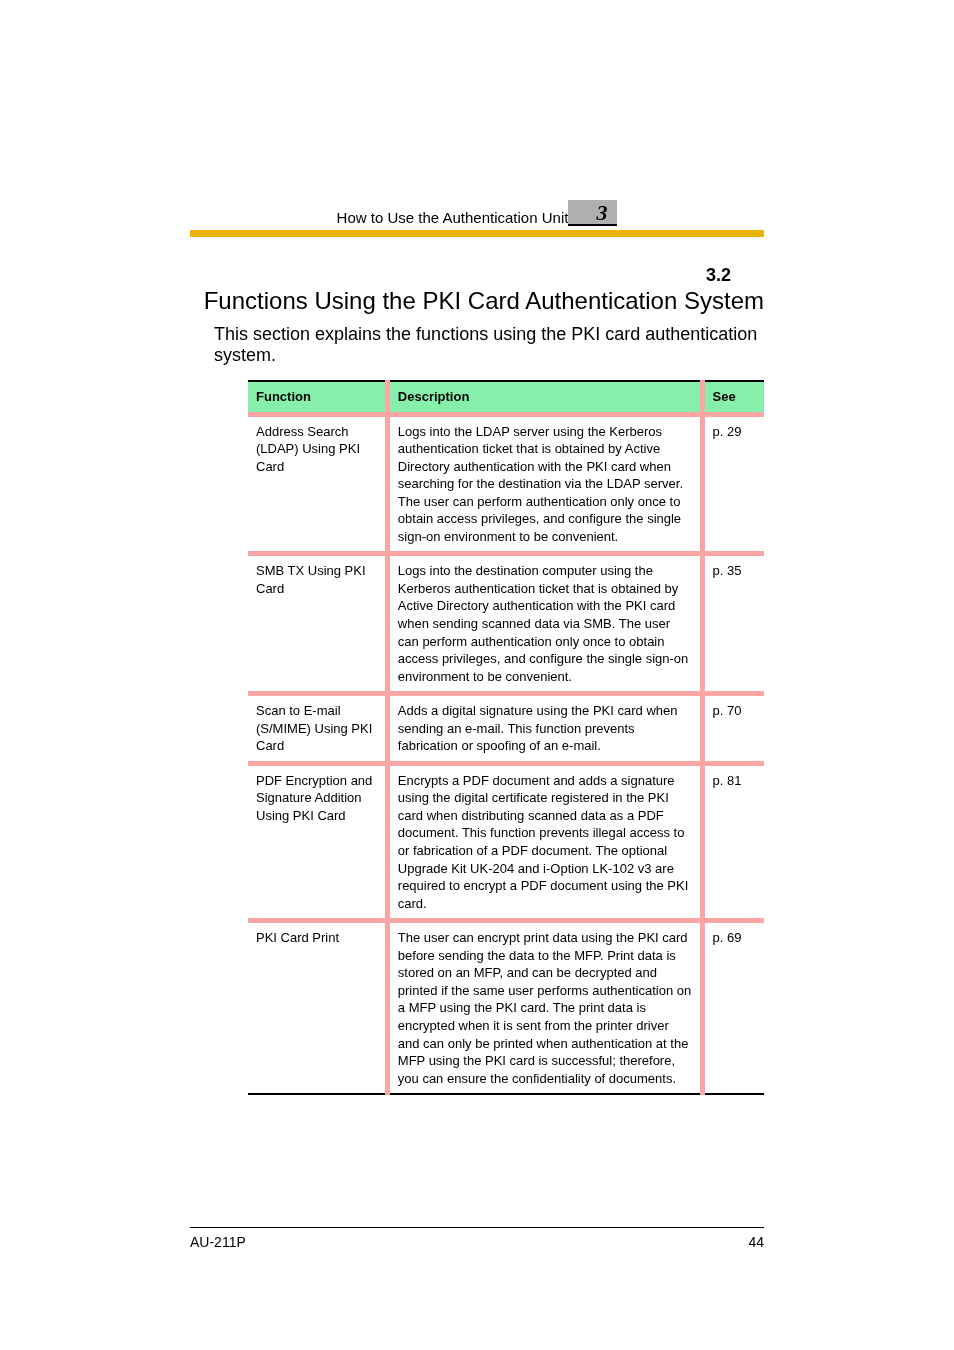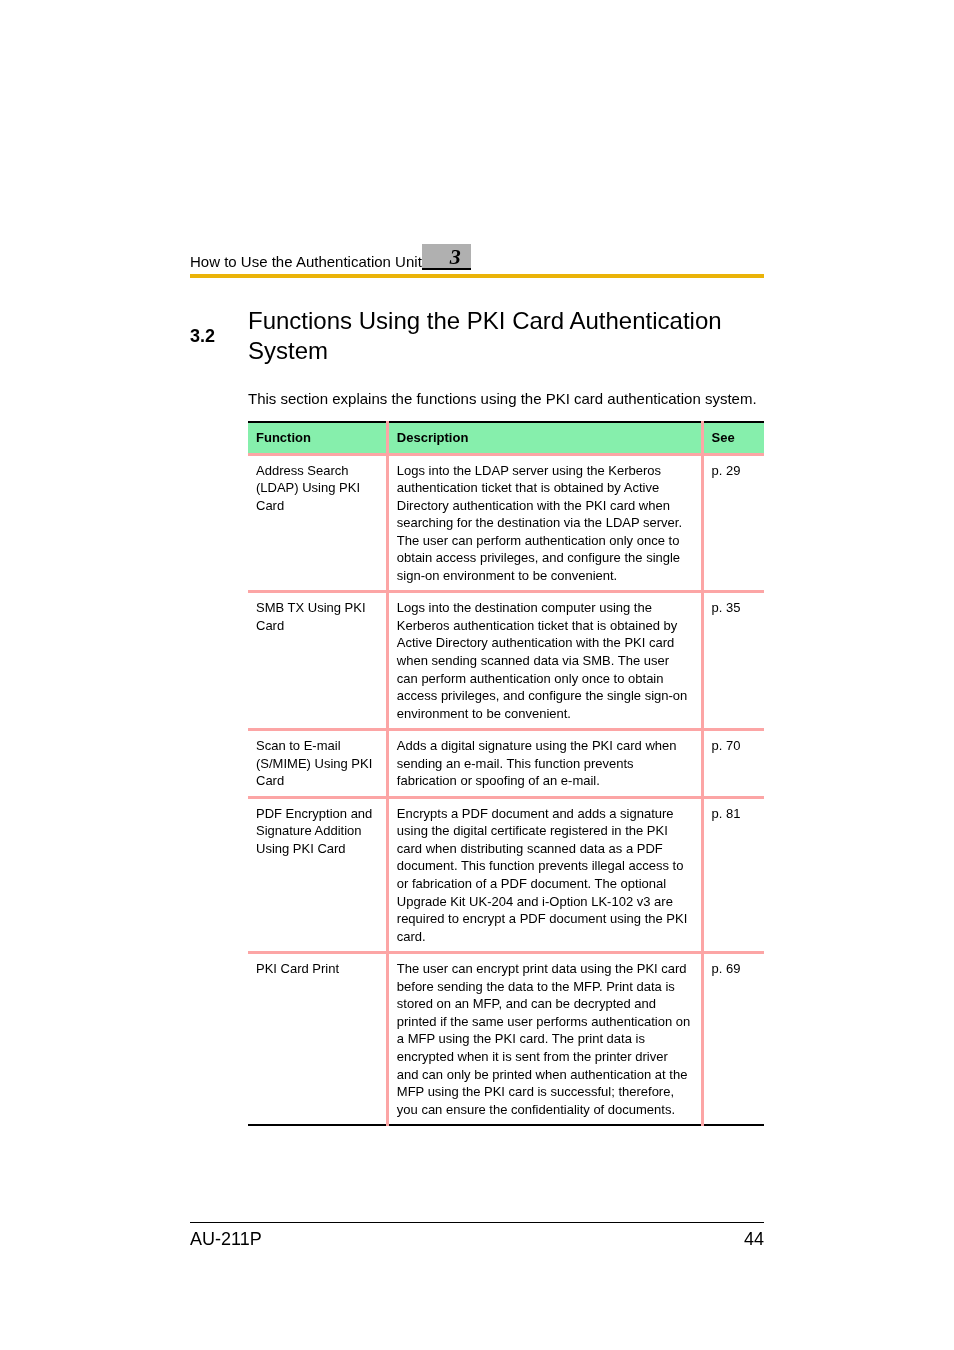--- a/index.html
+++ b/index.html
@@ -9,69 +9,69 @@
       background: #fff;
       font-family: Arial, Helvetica, sans-serif;
       color: #000;
       position: relative;
     }
     .page {
       padding: 200px 190px 0 190px;
     }
     .header-row {
       display: flex;
-      justify-content: flex-start;
+      justify-content: center;
       align-items: flex-end;
-      border-bottom: 4px solid #eab308;
+      border-bottom: 7px solid #eab308;
       padding-bottom: 4px;
       margin-bottom: 28px;
-      margin-top: 44px;
     }
     .header-text {
       font-size: 15px;
     }
     .chapter-badge {
       background: #b0b0b0;
       padding: 2px 10px 0px 28px;
       font-weight: bold;
       font-style: italic;
       font-size: 22px;
       border-bottom: 2px solid #000;
       line-height: 1;
       font-family: "Times New Roman", serif;
     }
     .section-heading-row {
       display: flex;
-      align-items: center;
-      margin-bottom: 24px;
+      align-items: flex-end;
+      margin-bottom: 8px;
+      flex-direction: column;
     }
     .section-number {
       font-weight: bold;
       font-size: 18px;
       width: 58px;
       flex-shrink: 0;
     }
     .section-title {
       font-weight: normal;
       font-size: 24px;
       line-height: 1.25;
     }
     .intro-text {
-      font-size: 15px;
-      margin-left: 58px;
+      font-size: 18px;
+      margin-left: 24px;
       margin-bottom: 14px;
     }
     table {
       margin-left: 58px;
       border-collapse: collapse;
       width: calc(100% - 58px);
       font-size: 13px;
     }
     th, td {
-      border: 3px solid #fca5a5;
+      border: 5px solid #fca5a5;
       padding: 6px 8px;
       text-align: left;
       vertical-align: top;
       line-height: 1.35;
     }
     th {
       background: #86efac;
       font-weight: bold;
     }
     th:nth-child(1), td:nth-child(1) { width: 27%; border-left: none;}
@@ -81,21 +81,21 @@
     tbody tr:last-child td { border-bottom: 2px solid #000; }
     .footer {
       position: absolute;
       bottom: 100px;
       left: 190px;
       right: 190px;
       border-top: 1px solid #000;
       padding-top: 6px;
       display: flex;
       justify-content: space-between;
-      font-size: 18px;
+      font-size: 14px;
     }
   </style>
 </head>
 <body>
 
 <div class="page">
   <div class="header-row">
     <span class="header-text">How to Use the Authentication Unit</span>
     <span class="chapter-badge">3</span>
   </div>

